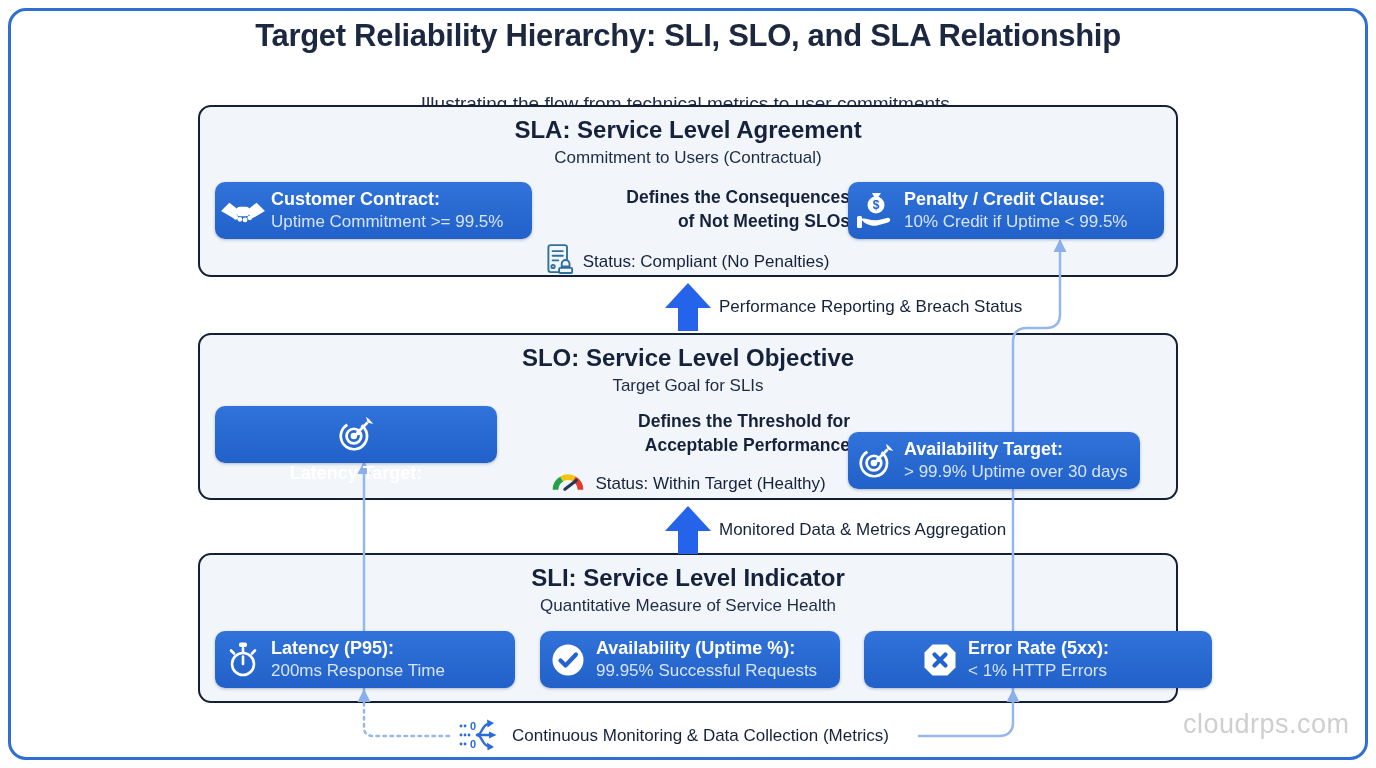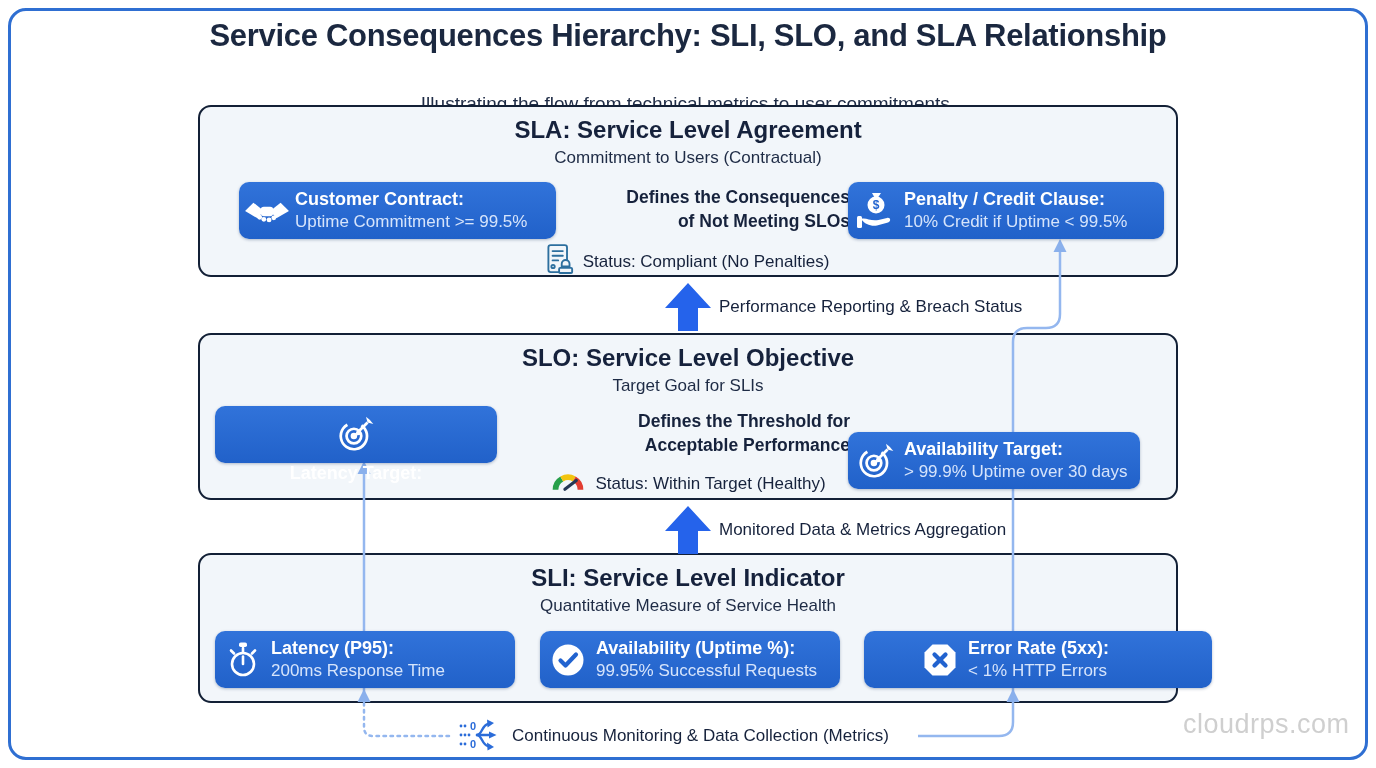--- a/index.html
+++ b/index.html
@@ -35,21 +35,21 @@
     position:absolute; height:57px; border-radius:10px; z-index:3;
     background:linear-gradient(180deg,#3173da,#2161c9);
     box-shadow:0 1px 3px rgba(16,42,90,.3);
     display:flex; align-items:center;
   }
   .pill-icon { flex:0 0 56px; display:flex; justify-content:center; align-items:center; }
   .pill-text { display:flex; flex-direction:column; line-height:1.3; }
   .pill-title { font-size:18px; font-weight:700; color:#ffffff; }
   .pill-value { font-size:17px; color:#d6e4fb; }
 
-  #tier-sla .pill-left  { left:15px;  top:75px; width:317px;margin-left:24px; }
+  #tier-sla .pill-left  { left:15px;  top:75px; width:317px; }
   #tier-sla .pill-right { left:648px; top:75px; width:316px; }
   #tier-slo .pill-left  { left:15px;  top:71px; width:282px;flex-direction:column; }
   #tier-slo .pill-right { left:648px; top:71px; width:292px;margin-top:26px; }
   #tier-sli .pill-1 { left:15px;  top:76px; width:300px; }
   #tier-sli .pill-2 { left:340px; top:76px; width:300px; }
   #tier-sli .pill-3 { left:664px; top:76px; width:300px;padding-left:48px; }
 
   .center-bold {
     position:absolute; left:330px; width:320px; text-align:right; z-index:3;
     font-size:17.5px; font-weight:700; color:#16223c; line-height:1.35;
@@ -77,21 +77,21 @@
 
   .watermark { position:absolute; left:1183px; top:709px; z-index:3;
     font-size:27px; font-weight:500; color:#cfcfcf; letter-spacing:0.5px; }
 </style>
 </head>
 <body>
 
 <div class="canvas">
   <div class="frame"></div>
 
-  <h1 class="page-title">Service Consequences Hierarchy: SLI, SLO, and SLA Relationship</h1>
+  <h1 class="page-title">Target Reliability Hierarchy: SLI, SLO, and SLA Relationship</h1>
   <div class="page-subtitle">Illustrating the flow from technical metrics to user commitments.</div>
 
   <section class="tier" id="tier-sla">
     <div class="tier-title">SLA: Service Level Agreement</div>
     <div class="tier-sub">Commitment to Users (Contractual)</div>
 
     <div class="pill pill-left">
       <span class="pill-icon">
         <svg width="46" height="30" viewBox="0 0 44 28">
           <g fill="#ffffff">

